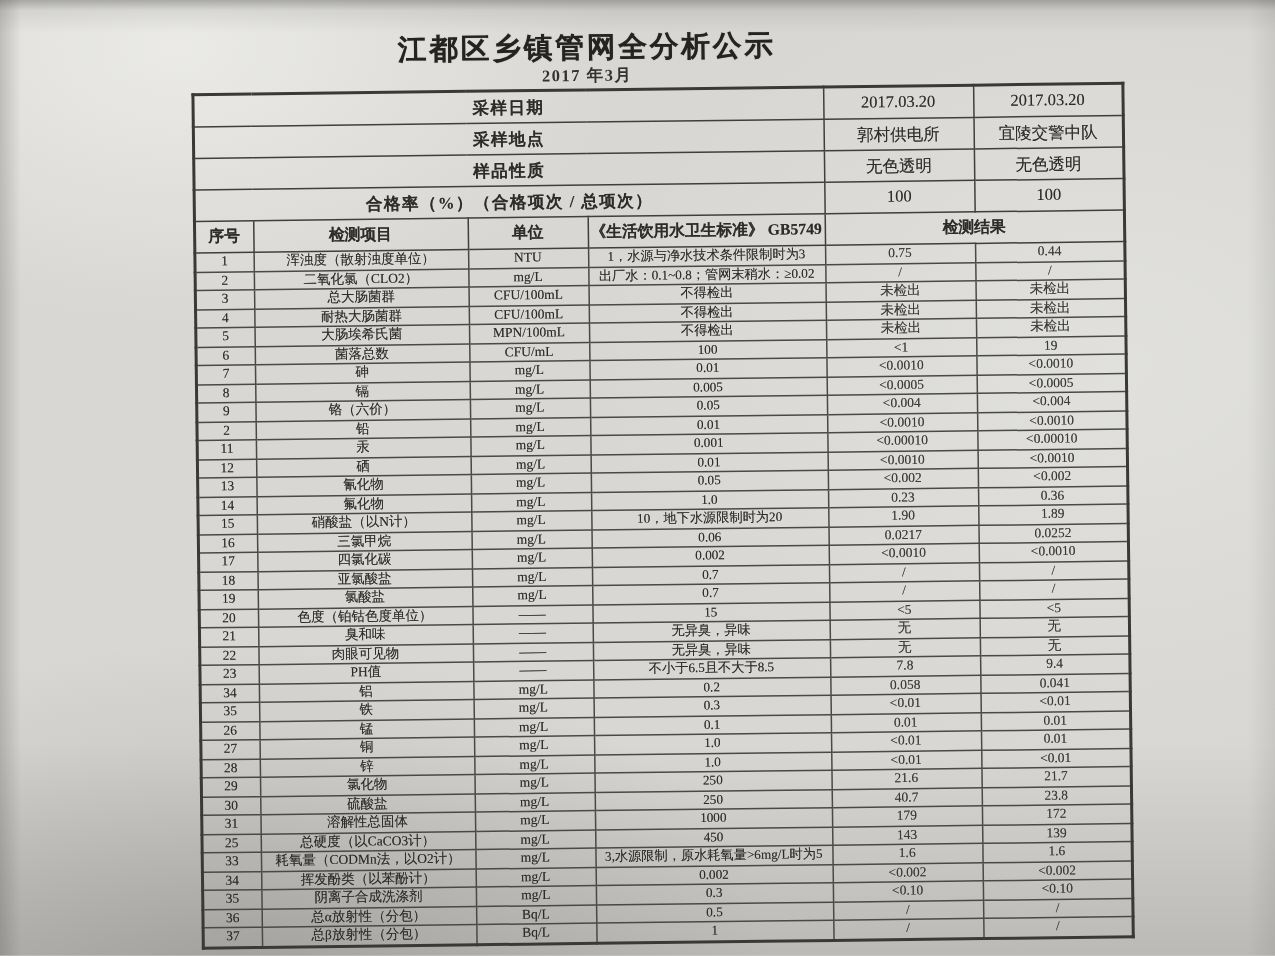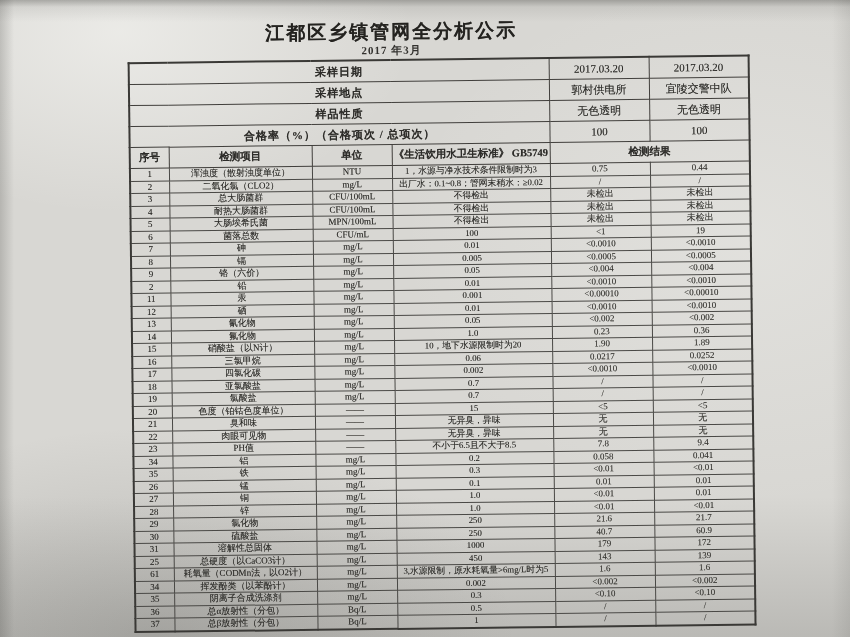--- a/index.html
+++ b/index.html
@@ -337,40 +337,40 @@
     <td class="c-std">250</td>
     <td class="faint">21.6</td>
     <td class="faint">21.7</td>
   </tr>
           <tr class="data">
     <td>30</td>
     <td class="c-item">硫酸盐</td>
     <td>mg/L</td>
     <td class="c-std">250</td>
     <td class="faint">40.7</td>
-    <td class="faint">60.9</td>
+    <td class="faint">23.8</td>
   </tr>
           <tr class="data">
     <td>31</td>
     <td class="c-item">溶解性总固体</td>
     <td>mg/L</td>
     <td class="c-std">1000</td>
     <td class="faint">179</td>
     <td class="faint">172</td>
   </tr>
           <tr class="data">
     <td>25</td>
     <td class="c-item">总硬度（以CaCO3计）</td>
     <td>mg/L</td>
     <td class="c-std">450</td>
     <td class="faint">143</td>
     <td class="faint">139</td>
   </tr>
           <tr class="data">
-    <td>61</td>
+    <td>33</td>
     <td class="c-item">耗氧量（CODMn法，以O2计）</td>
     <td>mg/L</td>
     <td class="c-std">3,水源限制，原水耗氧量&gt;6mg/L时为5</td>
     <td class="faint">1.6</td>
     <td class="faint">1.6</td>
   </tr>
           <tr class="data">
     <td>34</td>
     <td class="c-item">挥发酚类（以苯酚计）</td>
     <td>mg/L</td>

